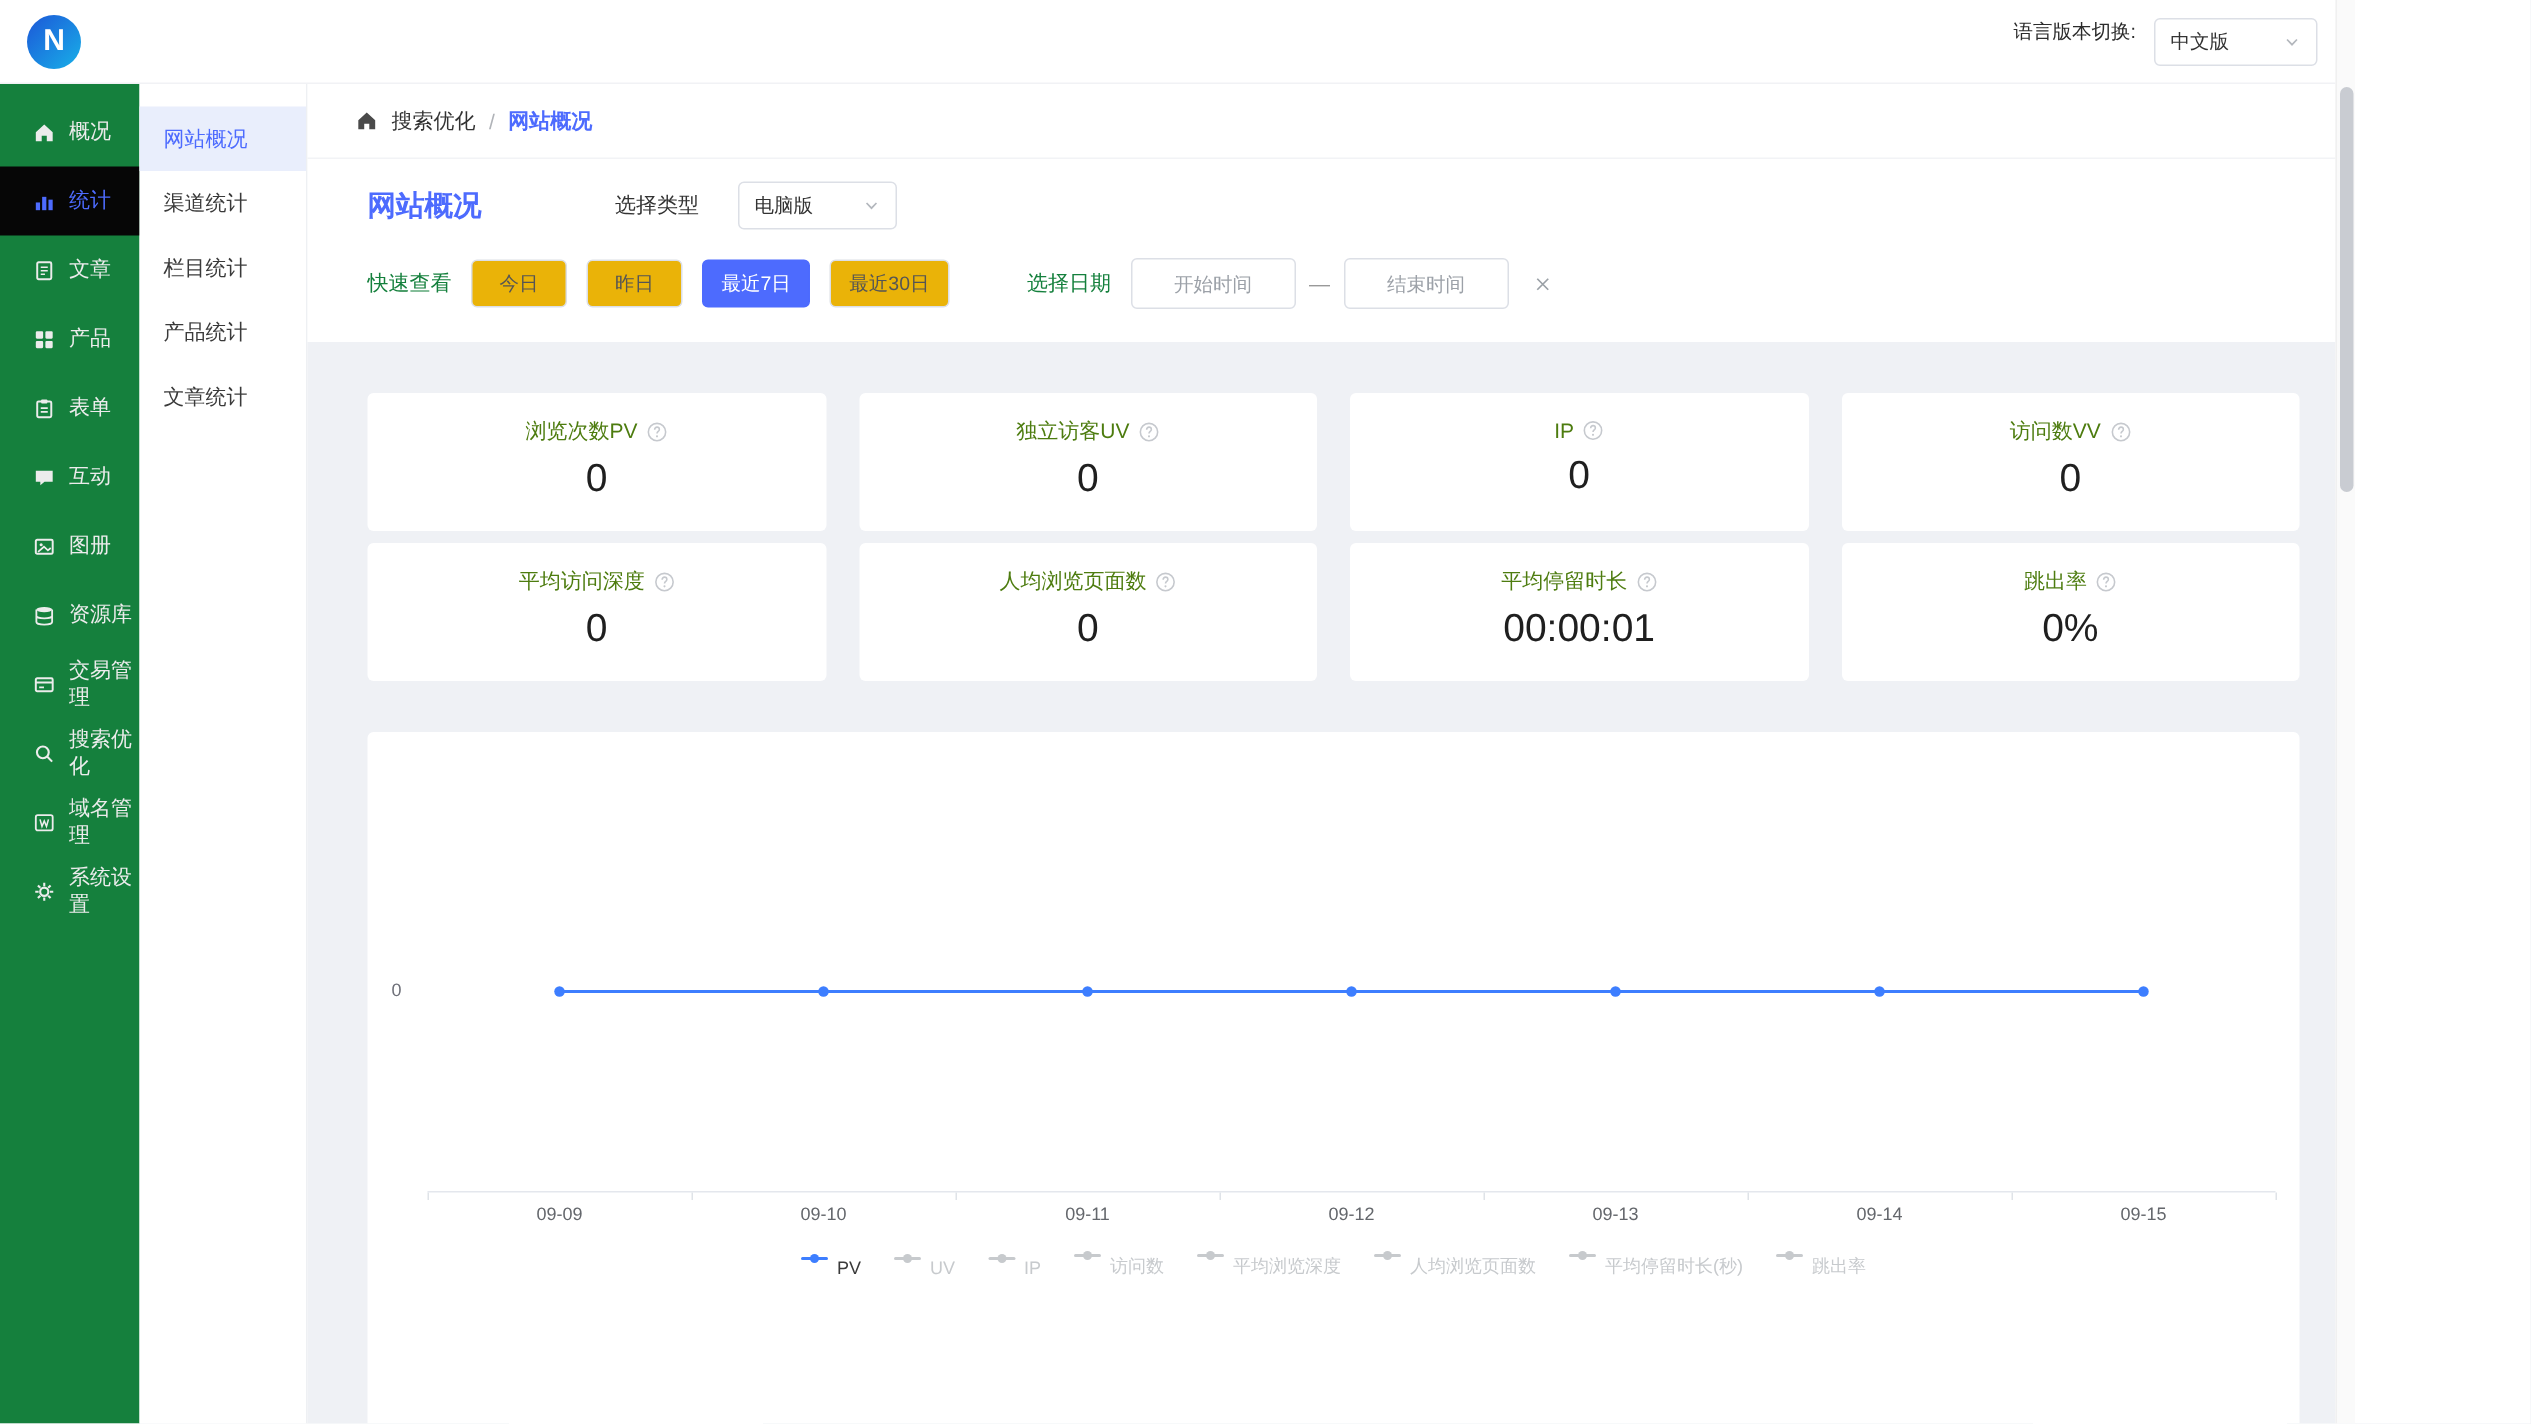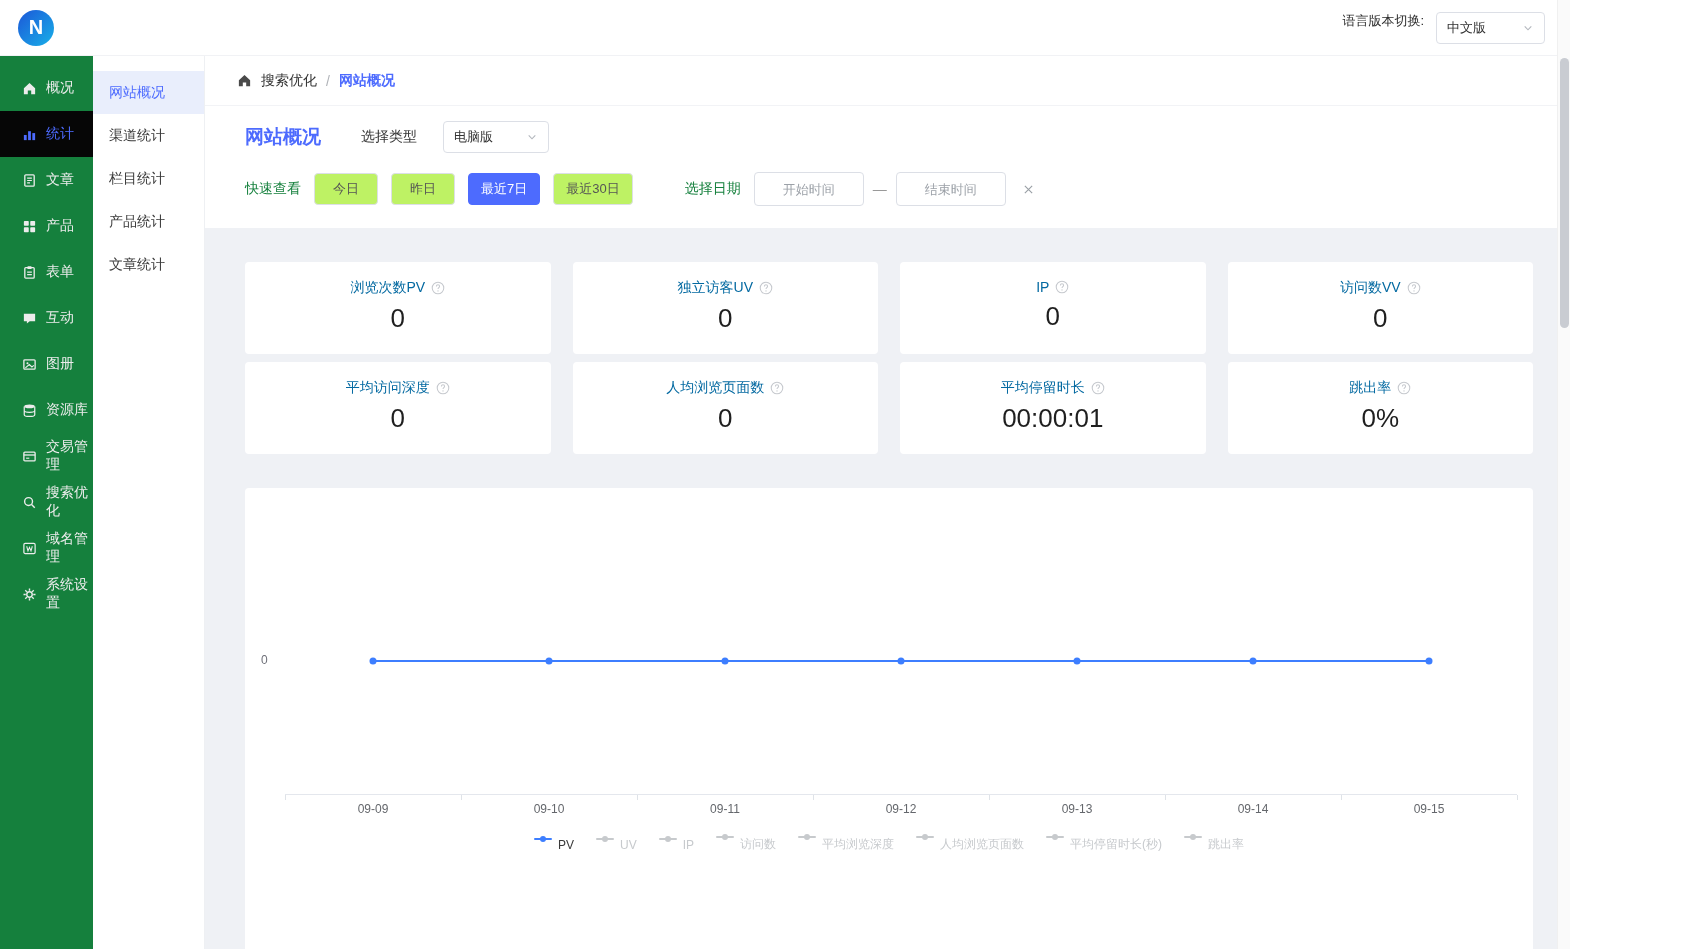--- a/index.html
+++ b/index.html
@@ -41,38 +41,38 @@
   
   .content-head{background:#fff;flex:0 0 auto}
   .breadcrumb{height:50px;display:flex;align-items:center;gap:9px;padding:0 24px 0 32px;
               border-bottom:1px solid #f2f3f6;font-size:14px}
   .bc-home{width:15px;height:15px;color:#4a4a4a}
   .bc-back{color:#333;cursor:pointer}
   .bc-sep{color:#b0b3b8}
   .bc-cur{color:var(--accent);font-weight:bold;cursor:pointer}
   .page-head{height:62px;display:flex;align-items:center;padding:0 40px}
   .page-head h1{font-size:19px;color:var(--accent);font-weight:bold}
-  .type-label{margin-left:40px;margin-right:26px;color:#333}
+  .type-label{margin-left:89px;margin-right:26px;color:#333}
   .filter-row{display:flex;align-items:center;padding:4px 24px 22px 40px}
   .f-label{color:#15803d;margin-right:13px}
-  .qbtn{height:32px;min-width:64px;padding:0 12px;background:#bef264;border:1px solid #dcdfe6;border-radius:4px;
+  .qbtn{height:32px;min-width:64px;padding:0 12px;background:#eab308;border:1px solid #dcdfe6;border-radius:4px;
         font-size:13px;color:#555;margin-right:13px;cursor:pointer;font-family:inherit}
   .qbtn.active{background:var(--accent);border-color:var(--accent);color:#fff}
   .date-label{margin-left:39px}
   .date-input{width:110px;height:34px;border:1px solid #dcdfe6;border-radius:4px;text-align:center;
               font-size:13px;color:#333;background:#fff;font-family:inherit;outline:none}
   .date-input::placeholder{color:#9ca1a8}
   .dash{margin:0 9px;color:#999}
   .clear{margin-left:16px;width:13px;height:13px;color:#9aa0a6;cursor:pointer}
 
   
   .content-body{flex:1;padding:34px 24px 0 40px;overflow:hidden}
   .stats-grid{display:grid;grid-template-columns:repeat(4,1fr);gap:8px 22px}
   .stat-card{background:#fff;border-radius:4px;height:92px;display:flex;flex-direction:column;align-items:center;padding-top:17px}
-  .stat-label{display:flex;align-items:center;font-size:14px;color:#0369a1}
+  .stat-label{display:flex;align-items:center;font-size:14px;color:#4d7c0f}
   .stat-label .q{width:14px;height:14px;color:#c6c9ce;margin-left:6px;cursor:pointer}
   .stat-value{margin-top:6px;font-size:26px;color:#1f1f1f}
 
   
   .chart-card{margin-top:34px;background:#fff;border-radius:4px;height:470px;padding:24px 14px 0 14px}
   .chart-plot{position:relative;height:283px;margin:0 2px 0 26px;border-bottom:1px solid #e4e7ed}
   .y-tick{position:absolute;left:-24px;top:141px;font-size:12px;color:#6e7079}
   .series-line{position:absolute;top:148px;height:2px;border-radius:1px}
   .dot{position:absolute;top:149px;width:7px;height:7px;border-radius:50%;transform:translate(-50%,-50%)}
   .btick{position:absolute;bottom:-6px;width:1px;height:5px;background:#dfe3e8}

